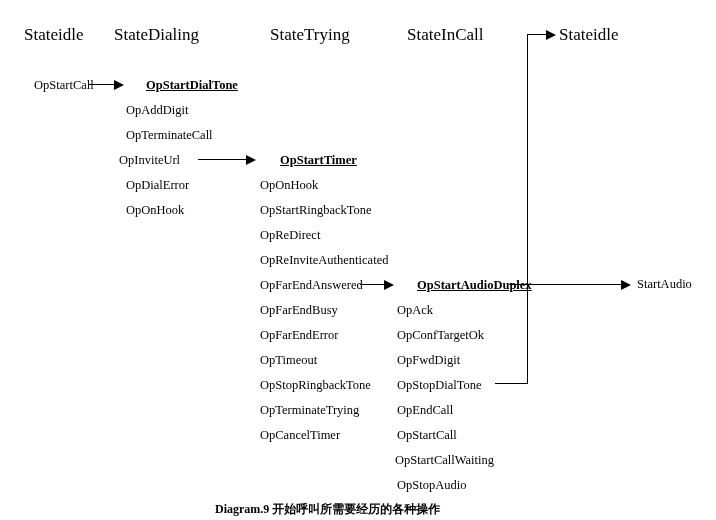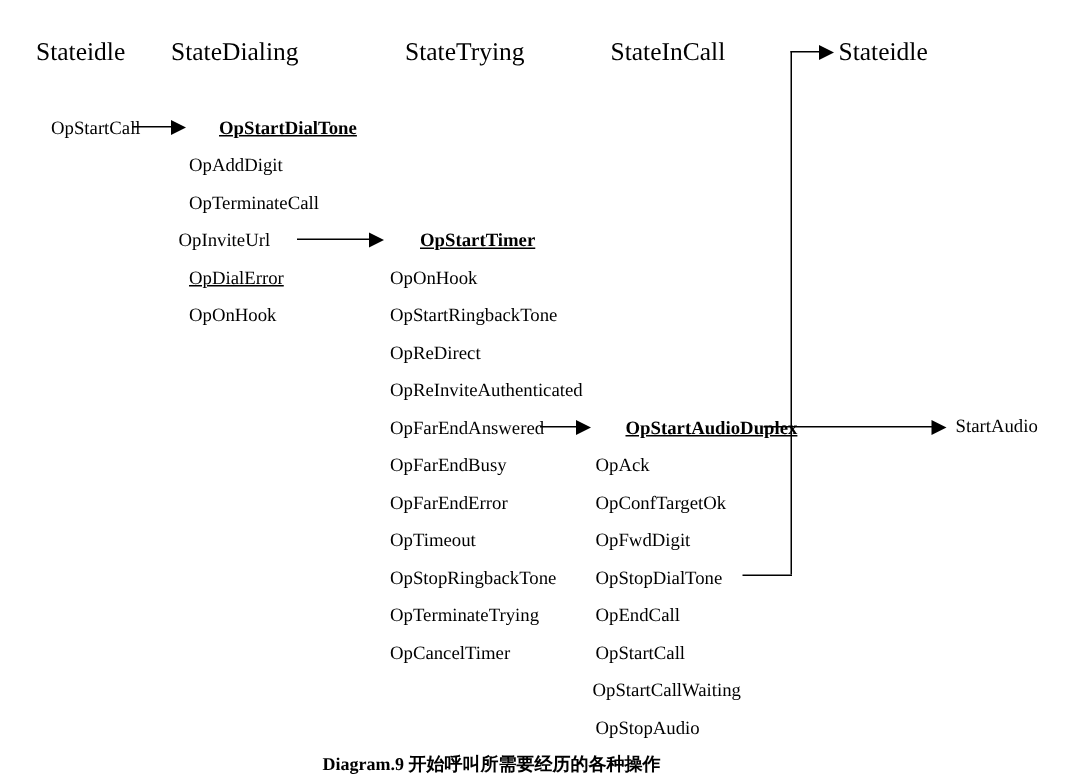--- a/index.html
+++ b/index.html
@@ -82,21 +82,21 @@
       <div class="label col-header" style="left: 270px; top: 28px;">StateTrying</div>
       <div class="label col-header" style="left: 407px; top: 28px;">StateInCall</div>
       <div class="label col-header" style="left: 559px; top: 28px;">Stateidle</div>
     </div>
   <div id="ops">
       <div class="label op" style="left: 34px; top: 78px;">OpStartCall</div>
       <div class="label op emph" style="left: 126px; top: 78px;">OpStartDialTone</div>
       <div class="label op" style="left: 126px; top: 103px;">OpAddDigit</div>
       <div class="label op" style="left: 126px; top: 128px;">OpTerminateCall</div>
       <div class="label op" style="left: 119px; top: 153px;">OpInviteUrl</div>
-      <div class="label op" style="left: 126px; top: 178px; text-decoration: underline;">OpDialError</div>
+      <div class="label op" style="left: 126px; top: 178px;">OpDialError</div>
       <div class="label op" style="left: 126px; top: 203px;">OpOnHook</div>
       <div class="label op emph" style="left: 260px; top: 153px;">OpStartTimer</div>
       <div class="label op" style="left: 260px; top: 178px;">OpOnHook</div>
       <div class="label op" style="left: 260px; top: 203px;">OpStartRingbackTone</div>
       <div class="label op" style="left: 260px; top: 228px;">OpReDirect</div>
       <div class="label op" style="left: 260px; top: 253px;">OpReInviteAuthenticated</div>
       <div class="label op" style="left: 260px; top: 278px;">OpFarEndAnswered</div>
       <div class="label op" style="left: 260px; top: 303px;">OpFarEndBusy</div>
       <div class="label op" style="left: 260px; top: 328px; text-align: center;">OpFarEndError</div>
       <div class="label op" style="left: 260px; top: 353px;">OpTimeout</div>

